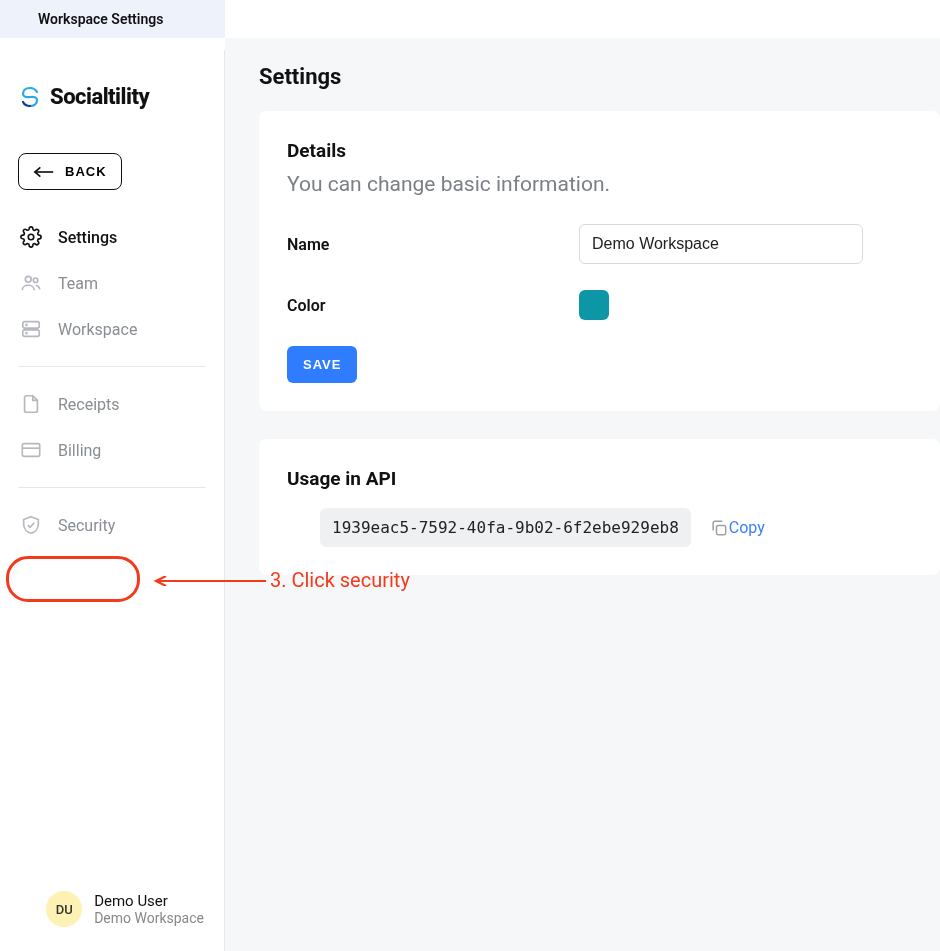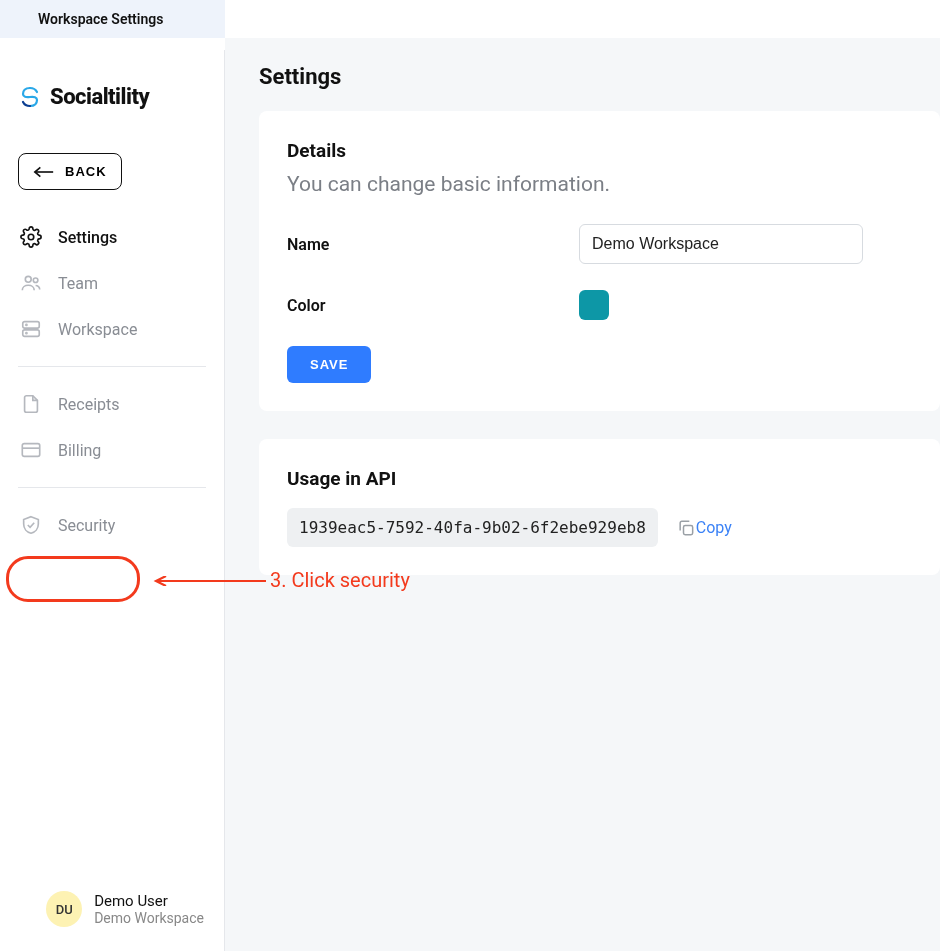--- a/index.html
+++ b/index.html
@@ -158,40 +158,41 @@
     width: 30px;
     height: 30px;
     border-radius: 6px;
     cursor: pointer;
   }
   .save-btn {
     background: #2f7cff;
     color: #fff;
     border: none;
     border-radius: 6px;
-    padding: 11px 23px;
+    padding: 11px 16px;
     font-size: 13px;
     font-weight: 700;
     letter-spacing: 1px;
     cursor: pointer;
   }
 
   .api-row {
     display: flex;
     align-items: center;
     gap: 18px;
     margin-top: 18px;
   }
   .api-key {
     font-family: ui-monospace, Menlo, Consolas, monospace;
     font-size: 16px;
     background: #eef0f2;
     padding: 10px 12px;
     border-radius: 6px;
     color: #222;
+    margin-left: 33px;
   }
   .copy-btn {
     display: inline-flex;
     align-items: center;
     color: #3b82f6;
     font-size: 16px;
     cursor: pointer;
   }
   .copy-btn svg { width: 20px; height: 20px; }
 

